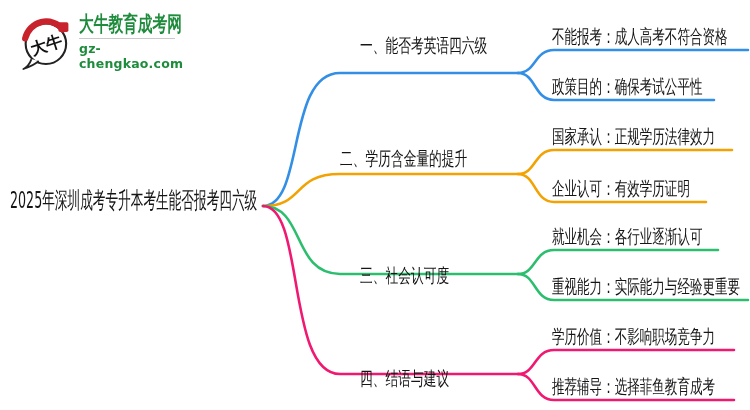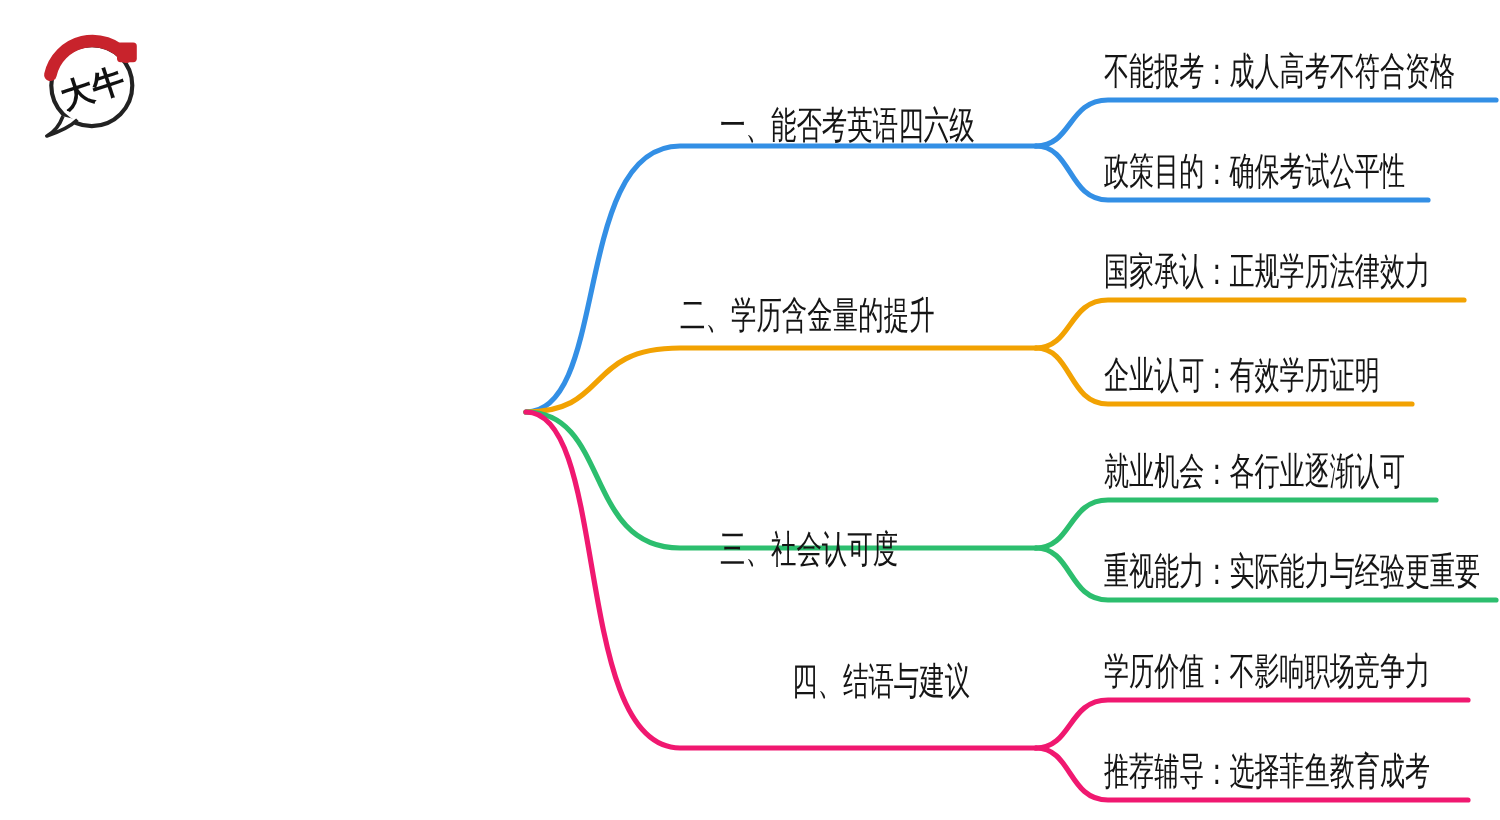--- a/index.html
+++ b/index.html
@@ -51,30 +51,39 @@
   </svg>
 
   <div class="logo">
     <svg width="54" height="58" viewBox="0 0 60 62">
       <circle cx="31" cy="33" r="22.5" fill="#ffffff" stroke="#222222" stroke-width="2.3"></circle>
       <path d="M15,50 Q12,58 6,61 Q18,57 23,52" fill="#ffffff" stroke="#222222" stroke-width="2" stroke-linejoin="round"></path>
       <path d="M8,27 A24,24 0 0 1 50,17" fill="none" stroke="#c8232c" stroke-width="7" stroke-linecap="round"></path>
       <rect x="45" y="9" width="11" height="11" rx="2" fill="#c8232c"></rect>
       <text x="13" y="41" font-size="18" font-weight="bold" fill="#111111" transform="rotate(-18 30 33)">大牛</text>
     </svg>
+    <div class="logo-text">
+      <div class="logo-title" style="color:#1e8c3c">
+        <span class="cjk">大牛教育成考网</span>
+      </div>
+      <div class="logo-domain" style="color:#1e8c3c">gz-chengkao.com</div>
+    </div>
   </div>
 
+  <div class="root-title">
+    <span class="cjk">2025年深圳成考专升本考生能否报考四六级</span>
+  </div>
 
   <div id="nodes">
-      <div class="node branch-label" style="left: 360px; top: 52px;"><span class="cjk">一、能否考英语四六级</span></div>
+      <div class="node branch-label" style="left: 360px; top: 34px;"><span class="cjk">一、能否考英语四六级</span></div>
       <div class="node sub-label" style="left: 552px; top: 25px;"><span class="cjk">不能报考：成人高考不符合资格</span></div>
       <div class="node sub-label" style="left: 552px; top: 75px;"><span class="cjk">政策目的：确保考试公平性</span></div>
       <div class="node branch-label" style="left: 340px; top: 147px;"><span class="cjk">二、学历含金量的提升</span></div>
       <div class="node sub-label" style="left: 552px; top: 125px;"><span class="cjk">国家承认：正规学历法律效力</span></div>
       <div class="node sub-label" style="left: 552px; top: 177px;"><span class="cjk">企业认可：有效学历证明</span></div>
       <div class="node branch-label" style="left: 360px; top: 264px;"><span class="cjk">三、社会认可度</span></div>
       <div class="node sub-label" style="left: 552px; top: 225px;"><span class="cjk">就业机会：各行业逐渐认可</span></div>
       <div class="node sub-label" style="left: 552px; top: 275px;"><span class="cjk">重视能力：实际能力与经验更重要</span></div>
-      <div class="node branch-label" style="left: 360px; top: 330px; margin-left: 36px;"><span class="cjk">四、结语与建议</span></div>
+      <div class="node branch-label" style="left: 360px; top: 367px;"><span class="cjk">四、结语与建议</span></div>
       <div class="node sub-label" style="left: 552px; top: 325px;"><span class="cjk">学历价值：不影响职场竞争力</span></div>
       <div class="node sub-label" style="left: 552px; top: 375px;"><span class="cjk">推荐辅导：选择菲鱼教育成考</span></div>
     </div>
 </div>
 
 </body></html>

